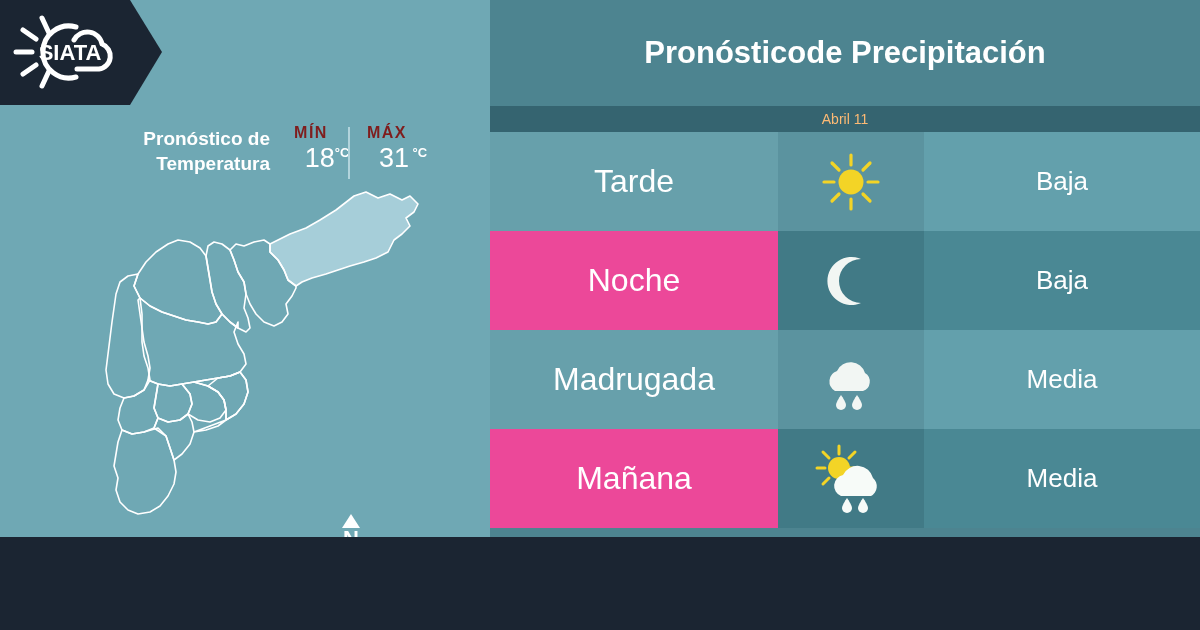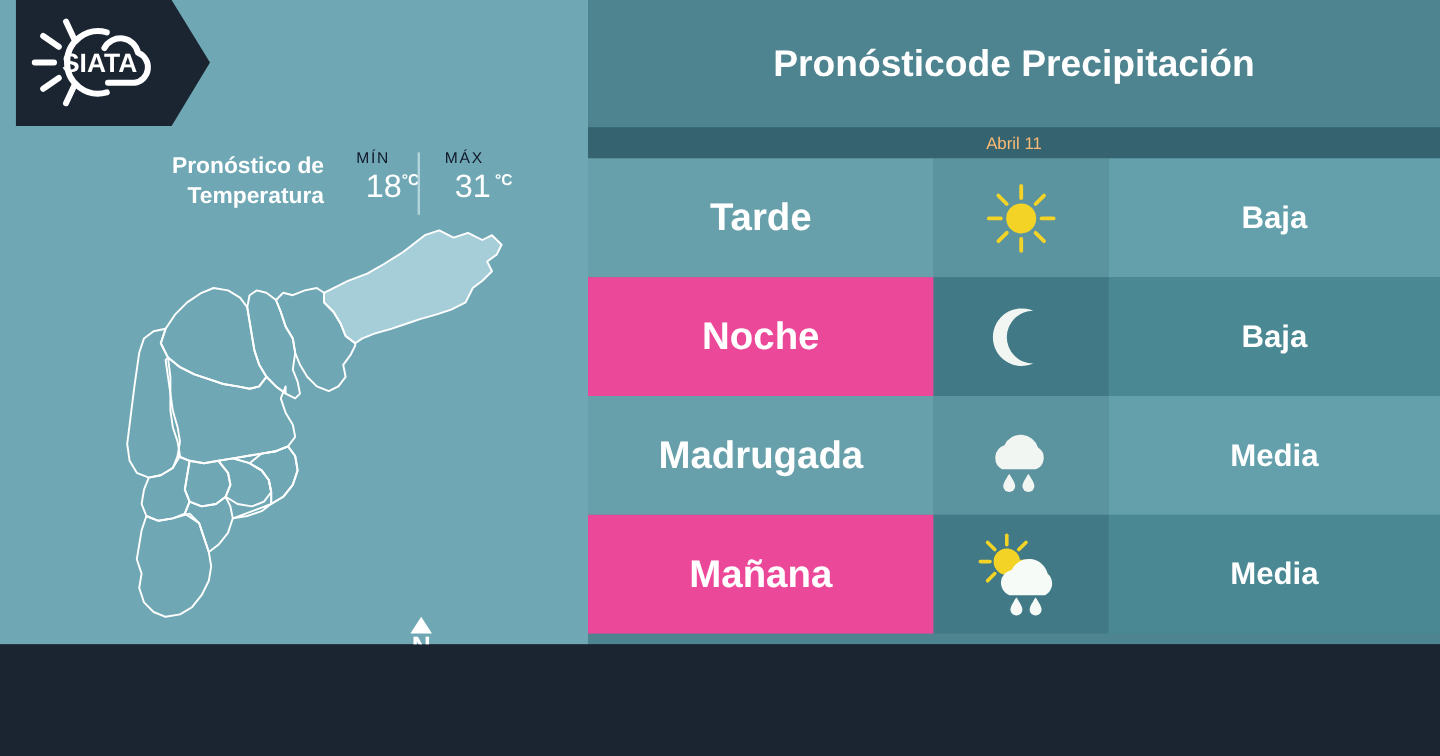--- a/index.html
+++ b/index.html
@@ -10,34 +10,34 @@
 
   
   .left-panel { position:absolute; left:0; top:0; width:490px; height:537px; background:#6fa8b4; }
   .left-header { position:absolute; left:0; top:0; width:490px; height:105px; background:#aed3dd; }
   .city-name {
     position:absolute; left:160px; top:0; width:330px; height:105px;
     display:flex; align-items:center; justify-content:center;
     font-size:43px; font-weight:bold; color:#5e97a4; letter-spacing:-0.5px;
   }
   .logo-banner {
-    position:absolute; left:13px; top:0; width:162px; height:105px; background:#1b2532;
+    position:absolute; left:0; top:0; width:162px; height:105px; background:#1b2532;
     clip-path: polygon(0 0, 130px 0, 162px 52px, 130px 105px, 0 105px);
   }
   .logo-svg { position:absolute; left:12px; top:10px; }
 
   
   .temp-block { position:absolute; left:0; top:112px; width:490px; height:70px; }
   .temp-title {
     position:absolute; left:70px; top:14px; width:200px; text-align:right;
     color:#ffffff; font-size:19px; font-weight:bold; line-height:25px;
   }
   .temp-values { position:absolute; left:280px; top:12px; display:flex; align-items:flex-start; }
   .temp-col { display:flex; flex-direction:column; align-items:center; width:62px; }
-  .temp-lab { color:#0f172a; font-size:13px; letter-spacing:1.5px; font-weight:normal; }
+  .temp-lab { color:#7f1d1d; font-size:16px; letter-spacing:1.5px; font-weight:bold; }
   .temp-val { color:#ffffff; font-size:27px; font-weight:normal; margin-top:1px; white-space:nowrap;margin-left:32px; }
   .temp-val sup { font-size:13px; font-weight:bold; vertical-align:super; }
   .temp-val .sp { font-size:13px; }
   .temp-div { width:2px; height:52px; background:#b2d4dc; margin:3px 6px 0 6px; }
 
   
   .map-wrap { position:absolute; left:58px; top:182px; width:400px; height:352px; }
   .map-wrap svg { display:block; width:100%; height:100%; }
   .north { position:absolute; left:279px; top:332px; width:28px; text-align:center; }
   .north-arrow { width:0;height:0;border-left:9px solid transparent;border-right:9px solid transparent;border-bottom:14px solid #ffffff; margin:0 auto; }
@@ -48,21 +48,21 @@
   .fc-header {
     position:absolute; left:0; top:0; width:710px; height:106px;
     display:flex; flex-direction:row; align-items:center; justify-content:center;
     color:#ffffff; font-size:31px; font-weight:bold; line-height:38px; text-align:center;
   }
   .date-bar {
     width:710px; height:26px; background:#356470;
     display:flex; align-items:center; justify-content:center;
     color:#fdba74; font-size:14px;
   }
-  .fc-row { display:flex; width:710px; height:99px;font-weight:bold; }
+  .fc-row { display:flex; width:710px; height:99px; }
   .fc-row .c1 { width:288px; display:flex; align-items:center; justify-content:center; }
   .fc-row .c2 { width:146px; display:flex; align-items:center; justify-content:center; }
   .fc-row .c3 { width:276px; display:flex; align-items:center; justify-content:center; }
   .fc-row .c1 span { color:#ffffff; font-size:32px; }
   .fc-row .c3 span { color:#ffffff; font-size:26px; }
 
   .row-light .c1 { background:#67a0ab; }
   .row-light .c2 { background:#5b939f; }
   .row-light .c3 { background:#63a0ac; }
   .row-dark  .c1 { background:#ec4899; }

